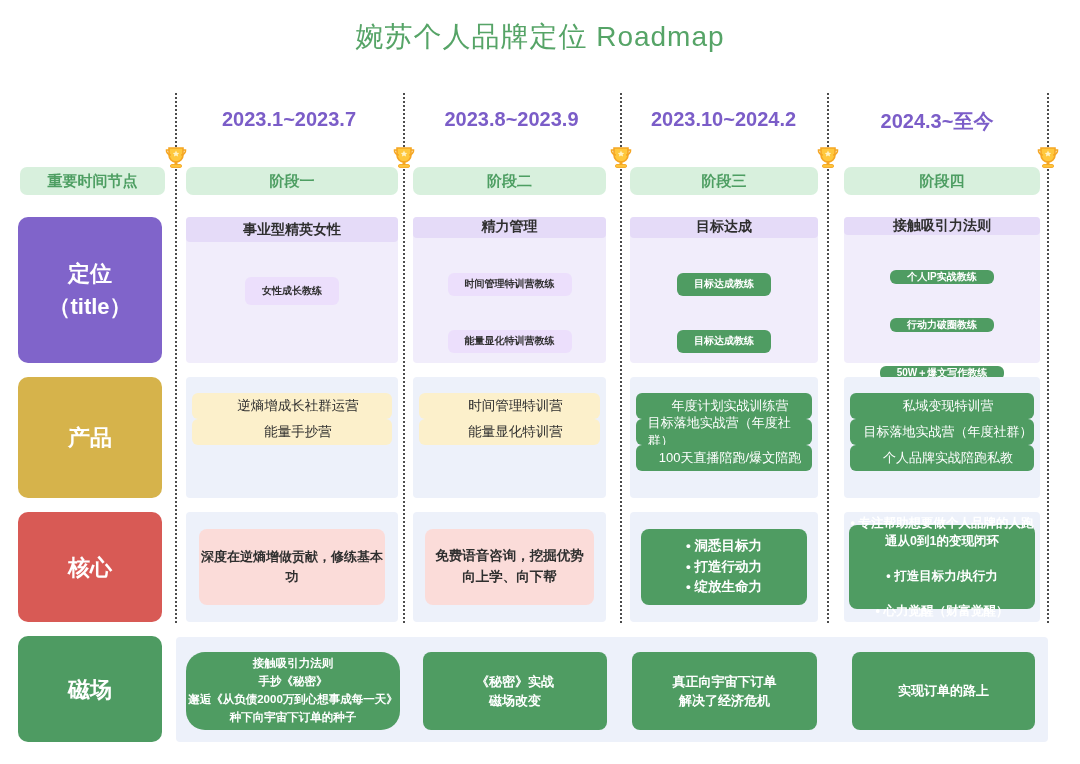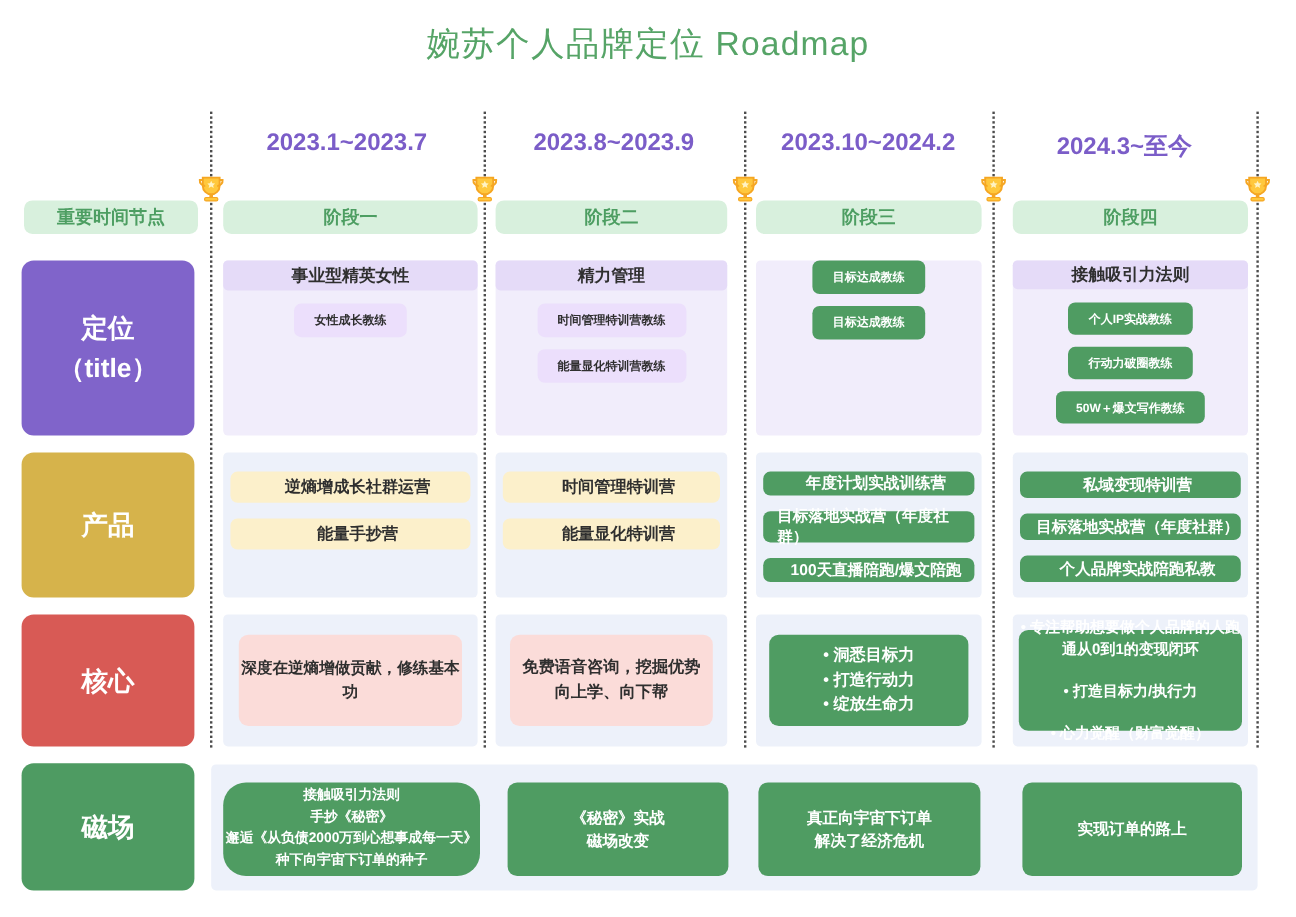--- a/index.html
+++ b/index.html
@@ -22,33 +22,33 @@
           font-size:15px; font-weight:bold; color:#4d9e62; }
 
   .rowlabel { position:absolute; left:18px; width:144px; border-radius:10px;
           color:#fff; font-weight:bold; font-size:22px; display:flex;
           flex-direction:column; align-items:center; justify-content:center; line-height:1.5; }
 
   .band { position:absolute; border-radius:4px; }
   .bg-r1 { background:#f1edfb; }
   .bg-r2 { background:#edf1fa; }
 
-  .cell-r1 { display:flex; flex-direction:column; align-items:center; }
+  .cell-r1 { display:flex; flex-direction:column; align-items:center;gap:24px; }
   .hdrchip { width:100%; height:25px; margin-bottom:11px; background:#e5dbf8; border-radius:4px;
           display:flex; align-items:center; justify-content:center;
           font-size:14px; font-weight:bold; color:#2f2f2f; }
   .chip { height:28px; padding:0 17px; margin-bottom:10px; border-radius:6px;
           display:flex; align-items:center; justify-content:center;
           font-size:10px; font-weight:bold; color:#2f2f2f; background:#ecdffc; }
   .grn { background:#4f9c62 !important; color:#ffffff !important; }
 
   .cell-r2 { padding-top:16px; display:flex; flex-direction:column; align-items:center; }
-  .bar { width:94%; height:26px; margin-bottom:13px; border-radius:6px;
+  .bar { width:94%; height:26px; border-radius:6px;
           display:flex; align-items:center; justify-content:center;
-          font-size:13.5px; font-weight:bold; color:#2f2f2f; background:#fcf0cb;padding-left:12px; }
+          font-size:13.5px; font-weight:normal; color:#2f2f2f; background:#fcf0cb;padding-left:12px; }
 
   .cell-r3 { display:flex; align-items:center; justify-content:center; }
   .corebox { width:88%; height:76px; border-radius:8px; background:#fbdcd9;
           display:flex; flex-direction:column; align-items:center; justify-content:center;
           font-size:13.5px; font-weight:bold; color:#2f2f2f; line-height:1.55; text-align:center; }
   .corebox.big { width:95%; height:84px; font-size:12.5px; line-height:1.5;gap:16px; }
   .bullet::before { content:"•  "; }
 
   .fieldbox { position:absolute; top:652px; height:78px; background:#4f9c62; border-radius:8px;
           color:#fff; font-weight:bold; font-size:13px; line-height:1.5;
@@ -132,20 +132,21 @@
   <div class="band bg-r1 cell-r1" style="left:186px;width:212px;top:217px;height:146px">
     <div class="hdrchip">事业型精英女性</div>
     <div class="chip">女性成长教练</div>
   </div>
   <div class="band bg-r1 cell-r1" style="left:413px;width:193px;top:217px;height:146px">
     <div class="hdrchip">精力管理</div>
     <div class="chip">时间管理特训营教练</div>
     <div class="chip">能量显化特训营教练</div>
   </div>
   <div class="band bg-r1 cell-r1" style="left:630px;width:188px;top:217px;height:146px">
+    <div class="hdrchip">目标达成</div>
     <div class="chip grn">目标达成教练</div>
     <div class="chip grn">目标达成教练</div>
   </div>
   <div class="band bg-r1 cell-r1" style="left:844px;width:196px;top:217px;height:146px">
     <div class="hdrchip">接触吸引力法则</div>
     <div class="chip grn">个人IP实战教练</div>
     <div class="chip grn">行动力破圈教练</div>
     <div class="chip grn">50W＋爆文写作教练</div>
   </div>
 

